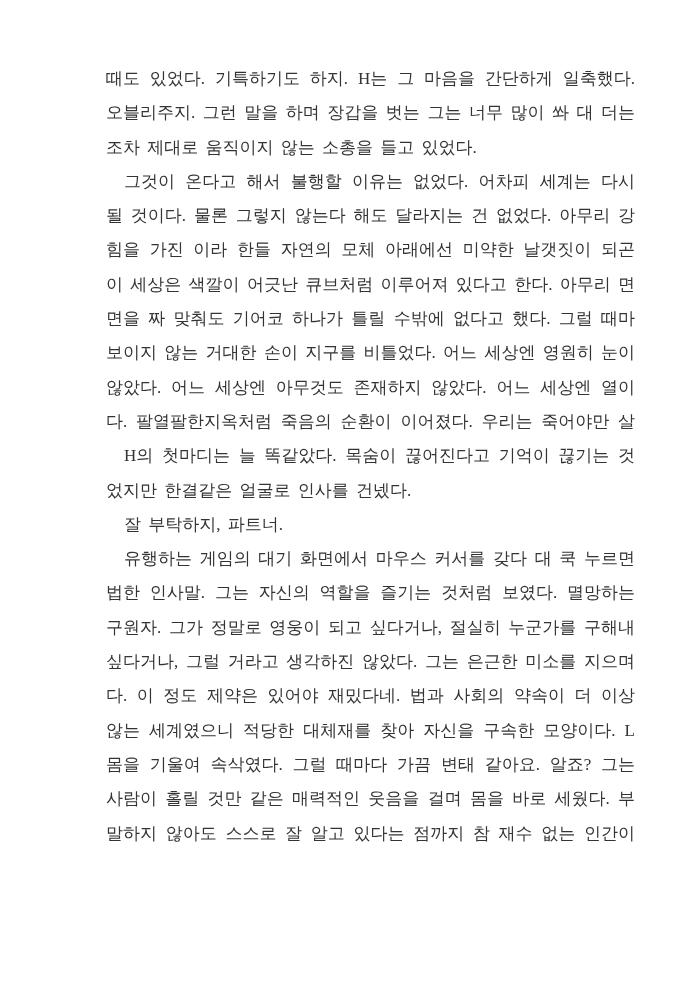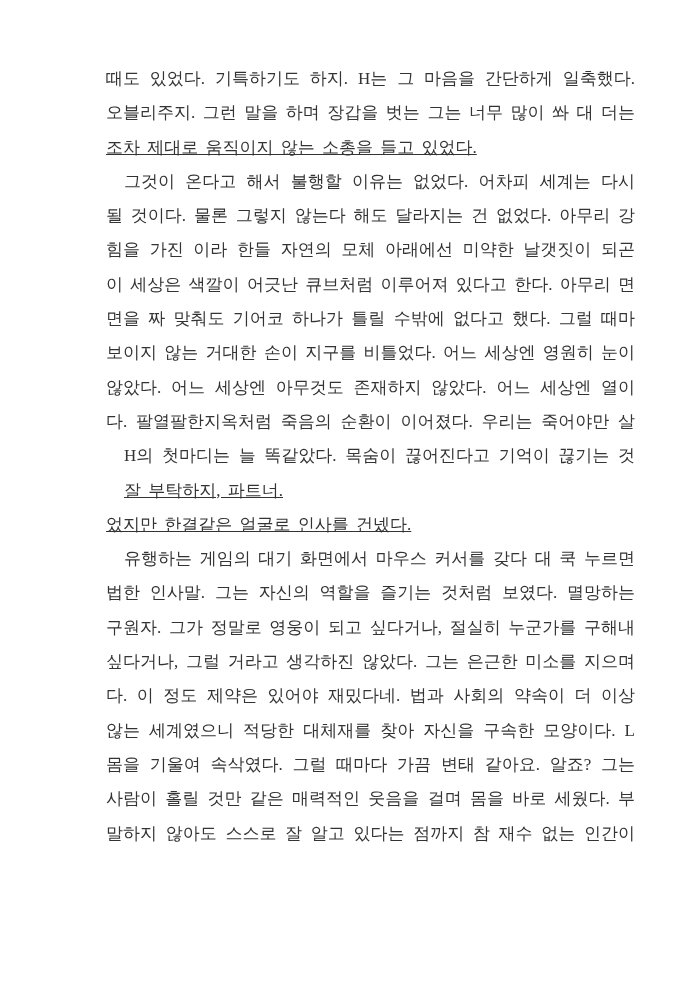--- a/index.html
+++ b/index.html
@@ -27,21 +27,20 @@
   .line {
     height: 34.3px;
     line-height: 34.3px;
     overflow: hidden;
     white-space: normal;
     text-align: justify;
     text-align-last: justify;
   }
   .end {
     text-align-last: left;
-    text-decoration: underline;
   }
   .ind {
     text-indent: 18px;
   }
 </style>
 </head>
 <body>
 
 <div class="page">
   <div class="text-block">
@@ -50,22 +49,22 @@
     <div class="line end">조차 제대로 움직이지 않는 소총을 들고 있었다.</div>
     <div class="line ind">그것이 온다고 해서 불행할 이유는 없었다. 어차피 세계는 다시 재구성</div>
     <div class="line">될 것이다. 물론 그렇지 않는다 해도 달라지는 건 없었다. 아무리 강한</div>
     <div class="line">힘을 가진 이라 한들 자연의 모체 아래에선 미약한 날갯짓이 되곤 했다.</div>
     <div class="line">이 세상은 색깔이 어긋난 큐브처럼 이루어져 있다고 한다. 아무리 면과</div>
     <div class="line">면을 짜 맞춰도 기어코 하나가 틀릴 수밖에 없다고 했다. 그럴 때마다</div>
     <div class="line">보이지 않는 거대한 손이 지구를 비틀었다. 어느 세상엔 영원히 눈이 나리지</div>
     <div class="line">않았다. 어느 세상엔 아무것도 존재하지 않았다. 어느 세상엔 열이 들끓었</div>
     <div class="line">다. 팔열팔한지옥처럼 죽음의 순환이 이어졌다. 우리는 죽어야만 살 수</div>
     <div class="line ind">H의 첫마디는 늘 똑같았다. 목숨이 끊어진다고 기억이 끊기는 것도 아니</div>
+    <div class="line end">었지만 한결같은 얼굴로 인사를 건넸다.</div>
     <div class="line ind end">잘 부탁하지, 파트너.</div>
-    <div class="line end">었지만 한결같은 얼굴로 인사를 건넸다.</div>
     <div class="line ind">유행하는 게임의 대기 화면에서 마우스 커서를 갖다 대 쿡 누르면 할</div>
     <div class="line">법한 인사말. 그는 자신의 역할을 즐기는 것처럼 보였다. 멸망하는 세계의</div>
     <div class="line">구원자. 그가 정말로 영웅이 되고 싶다거나, 절실히 누군가를 구해내고</div>
     <div class="line">싶다거나, 그럴 거라고 생각하진 않았다. 그는 은근한 미소를 지으며 속삭였</div>
     <div class="line">다. 이 정도 제약은 있어야 재밌다네. 법과 사회의 약속이 더 이상 지켜지지</div>
     <div class="line">않는 세계였으니 적당한 대체재를 찾아 자신을 구속한 모양이다. L은 같이</div>
     <div class="line">몸을 기울여 속삭였다. 그럴 때마다 가끔 변태 같아요. 알죠? 그는 보는</div>
     <div class="line">사람이 홀릴 것만 같은 매력적인 웃음을 걸며 몸을 바로 세웠다. 부러</div>
     <div class="line">말하지 않아도 스스로 잘 알고 있다는 점까지 참 재수 없는 인간이었다.</div>
   </div>

